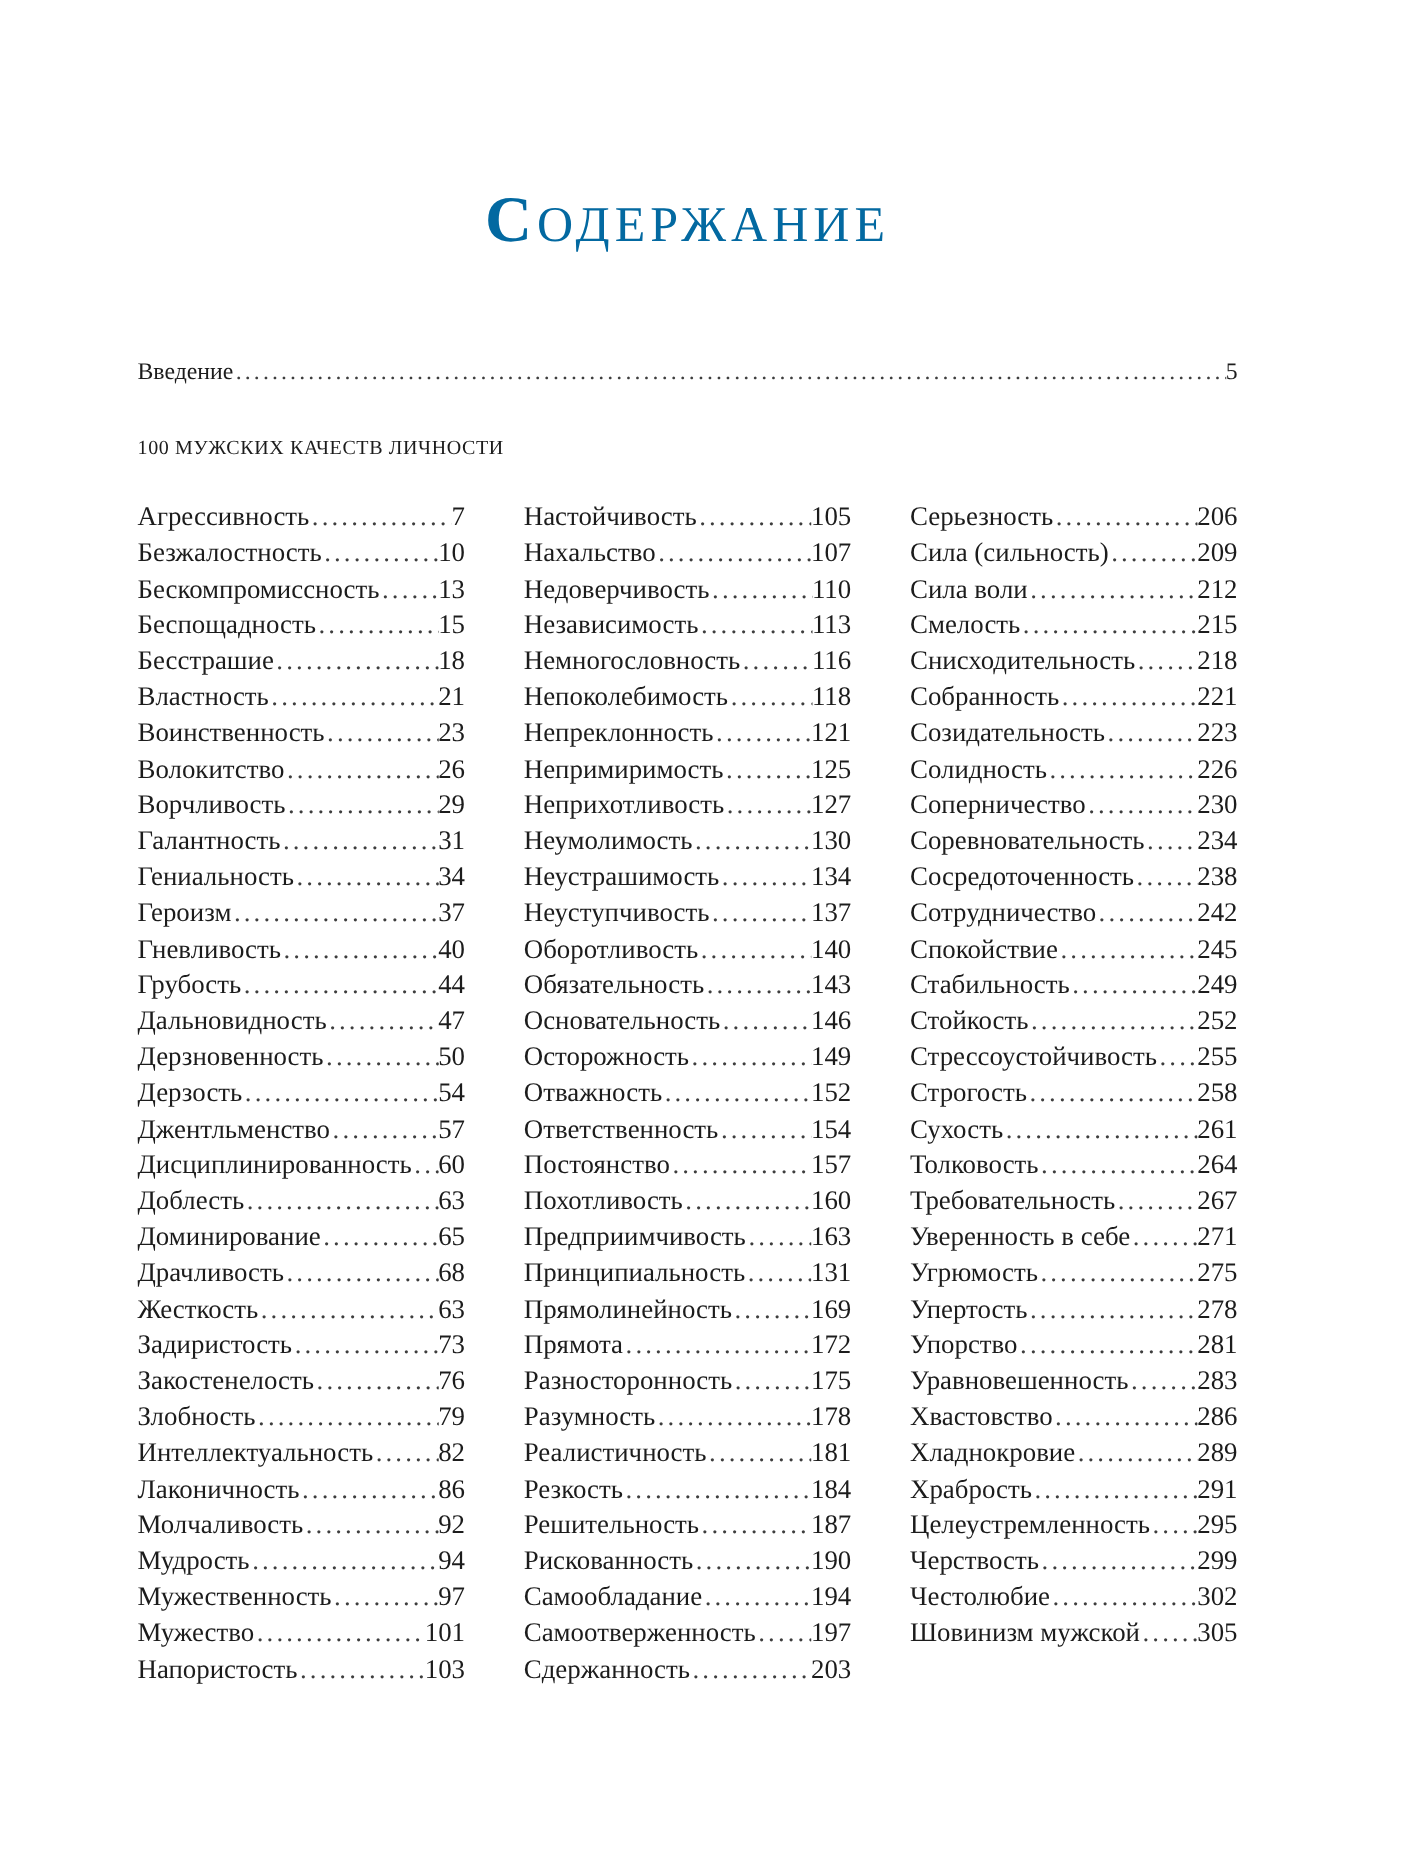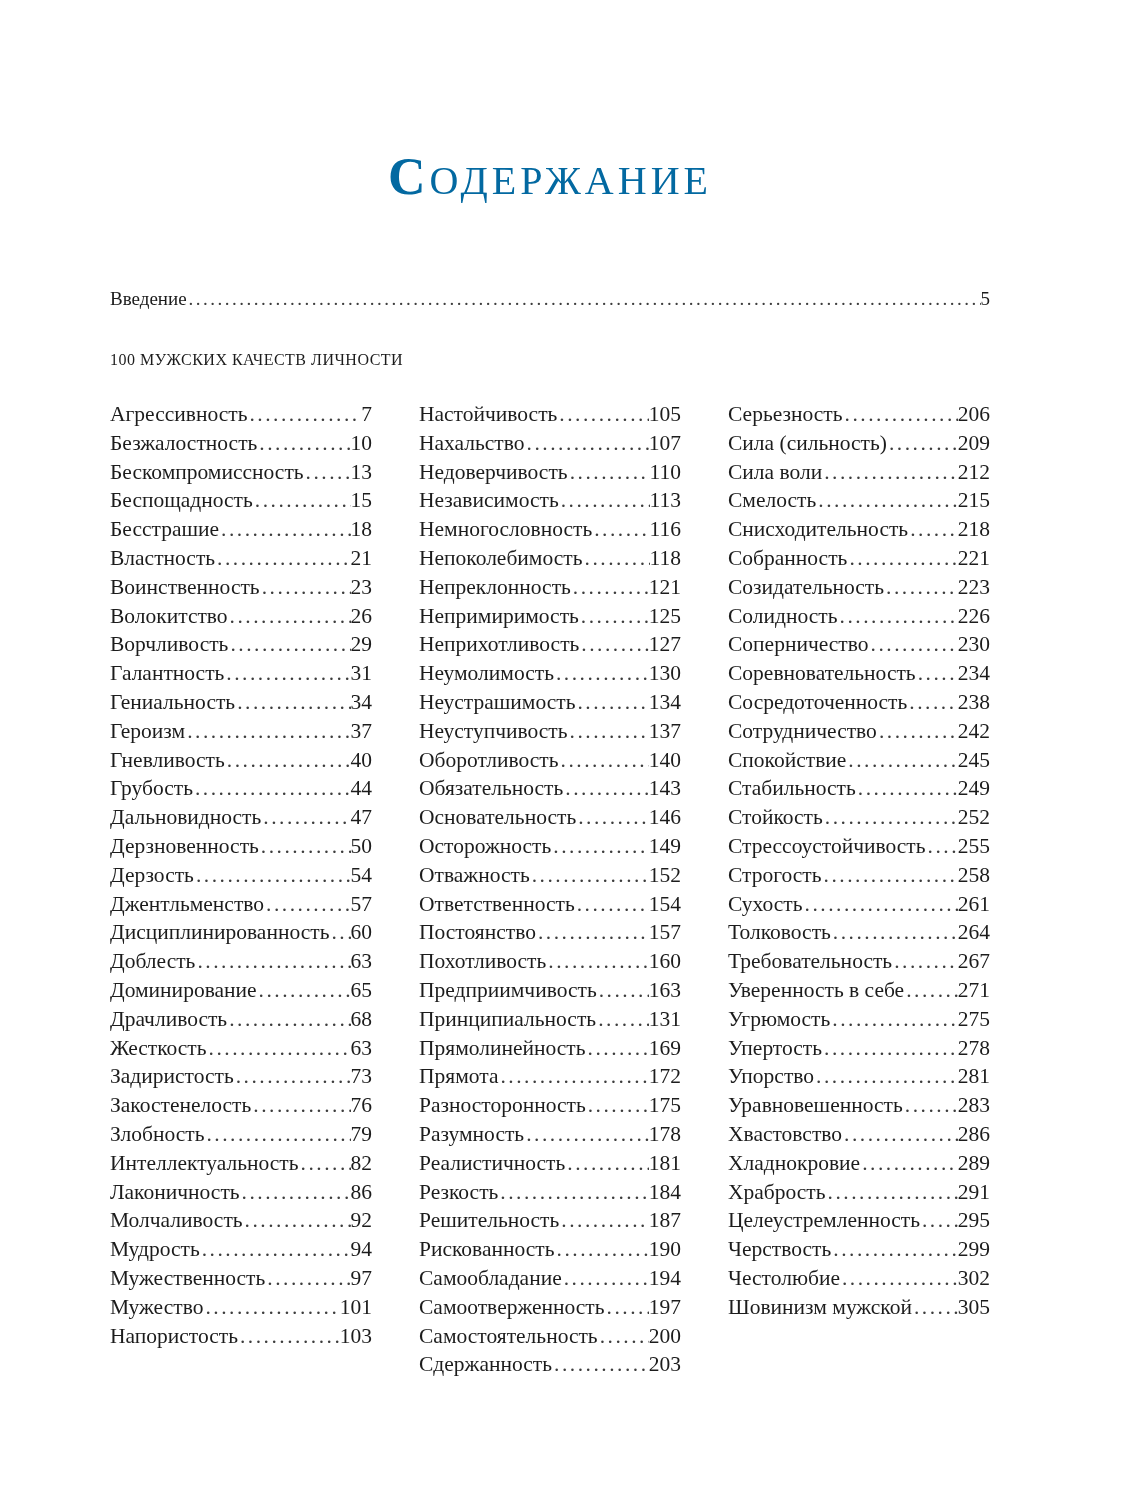--- a/index.html
+++ b/index.html
@@ -417,25 +417,20 @@
           <span class="toc-label">Самообладание</span>
           <span class="dots"></span>
           <span class="toc-page">194</span>
         </div>
         <div class="toc-row">
           <span class="toc-label">Самоотверженность</span>
           <span class="dots"></span>
           <span class="toc-page">197</span>
         </div>
         <div class="toc-row">
-          <span class="toc-label">Самостоятельность</span>
-          <span class="dots"></span>
-          <span class="toc-page">200</span>
-        </div>
-        <div class="toc-row">
           <span class="toc-label">Сдержанность</span>
           <span class="dots"></span>
           <span class="toc-page">203</span>
         </div>
       </div>
     <div class="toc-col">
         <div class="toc-row">
           <span class="toc-label">Серьезность</span>
           <span class="dots"></span>
           <span class="toc-page">206</span>

